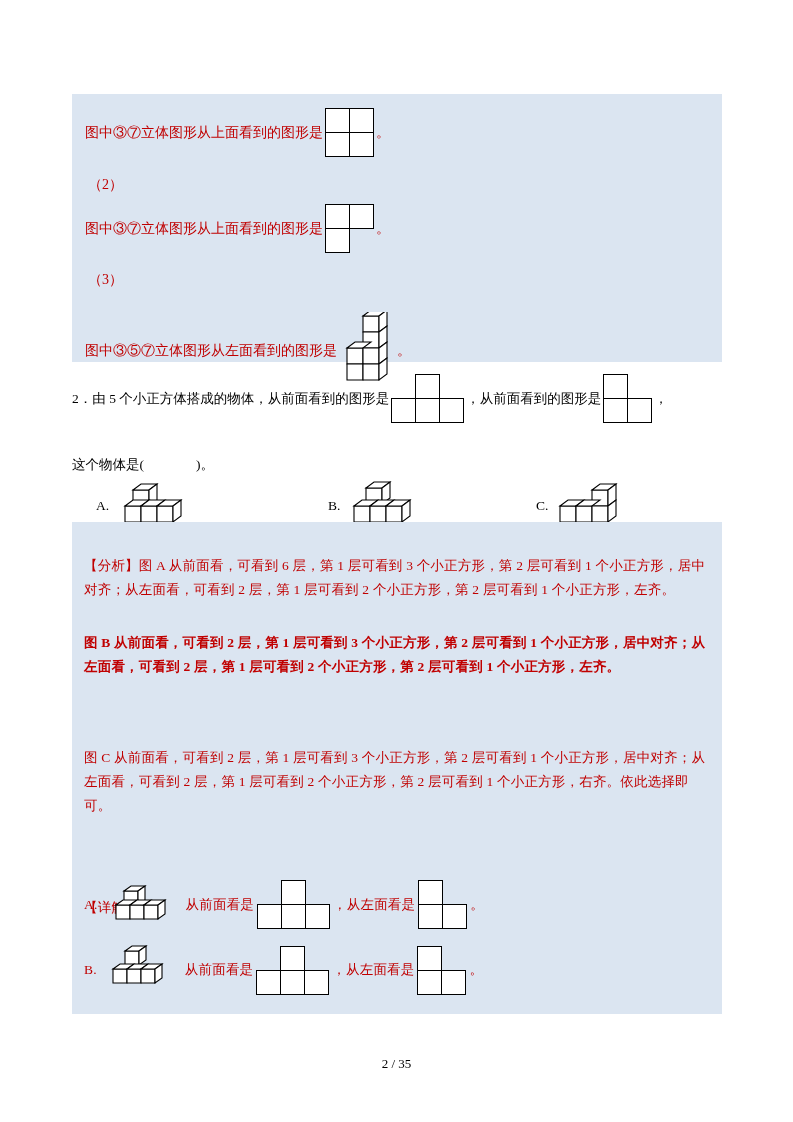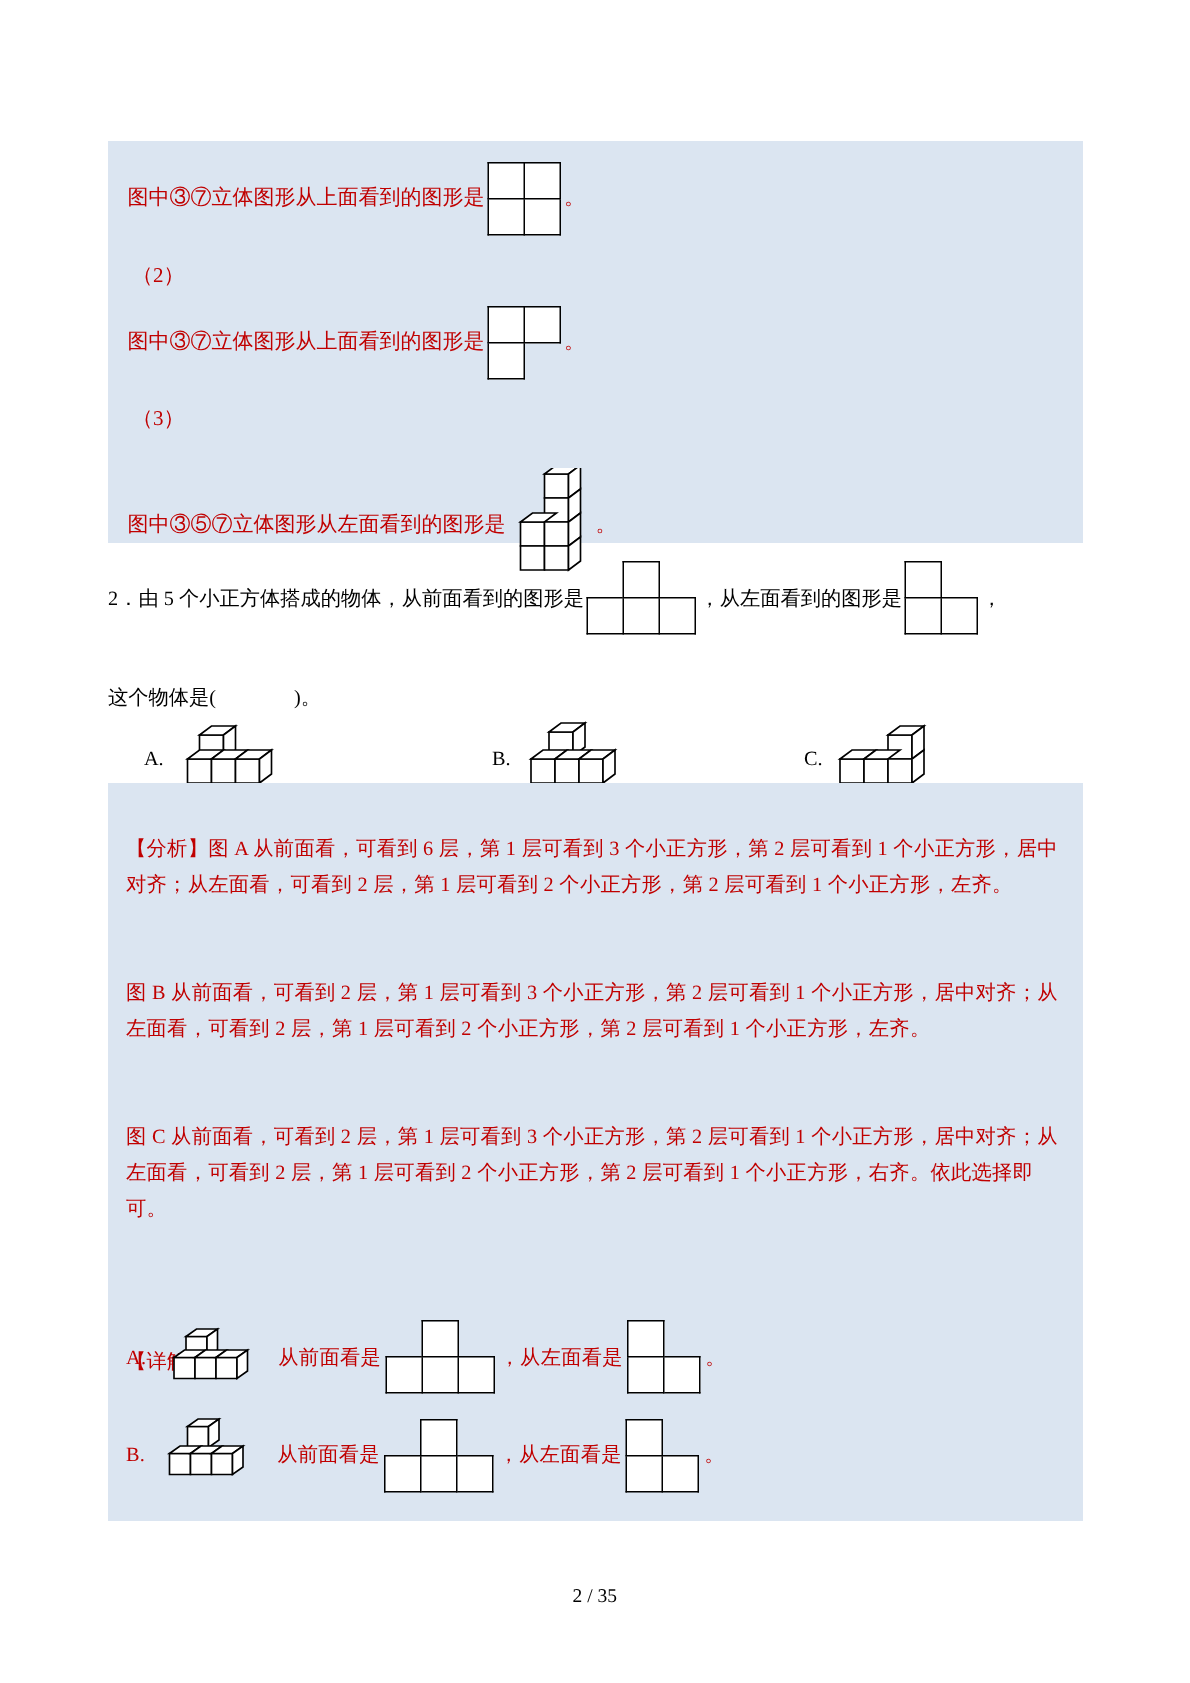--- a/index.html
+++ b/index.html
@@ -153,21 +153,21 @@
                 <td class="off"></td>
               </tr>
           <tr>
                 <td class="on"></td>
                 <td class="on"></td>
                 <td class="on"></td>
               </tr>
         </tbody>
           </table>
       </span>
-      <span class="blk-text">，从左面看到的图形是</span>
+      <span class="blk-text">，从前面看到的图形是</span>
       <span class="grid" style="margin:0 2px;">
         <table>
           <tbody>
               <tr>
                 <td class="on"></td>
                 <td class="off"></td>
               </tr>
           <tr>
                 <td class="on"></td>
                 <td class="on"></td>
@@ -251,21 +251,21 @@
     </div>
   </div>
 
   <div class="band" style="top:522px;height:492px;"></div>
 
 
   <div style="position:absolute;left:84px;top:554px;width:628px;">
     <span class="ans-text">【分析】</span><span class="ans-text">图 A 从前面看，可看到 6 层，第 1 层可看到 3 个小正方形，第 2 层可看到 1 个小正方形，居中对齐；从左面看，可看到 2 层，第 1 层可看到 2 个小正方形，第 2 层可看到 1 个小正方形，左齐。</span>
   </div>
 
-  <div style="position:absolute;left:84px;top:650px;width:628px;">
+  <div style="position:absolute;left:84px;top:631px;width:628px;font-weight:bold;">
     <span class="ans-text">图 B 从前面看，可看到 2 层，第 1 层可看到 3 个小正方形，第 2 层可看到 1 个小正方形，居中对齐；从左面看，可看到 2 层，第 1 层可看到 2 个小正方形，第 2 层可看到 1 个小正方形，左齐。</span>
   </div>
 
   <div style="position:absolute;left:84px;top:746px;width:628px;">
     <span class="ans-text">图 C 从前面看，可看到 2 层，第 1 层可看到 3 个小正方形，第 2 层可看到 1 个小正方形，居中对齐；从左面看，可看到 2 层，第 1 层可看到 2 个小正方形，第 2 层可看到 1 个小正方形，右齐。依此选择即可。</span>
   </div>
 
   <div style="position:absolute;left:84px;top:855px;width:628px;margin-top:41px;">
     <span class="ans-text">【详解】</span>
   </div>

